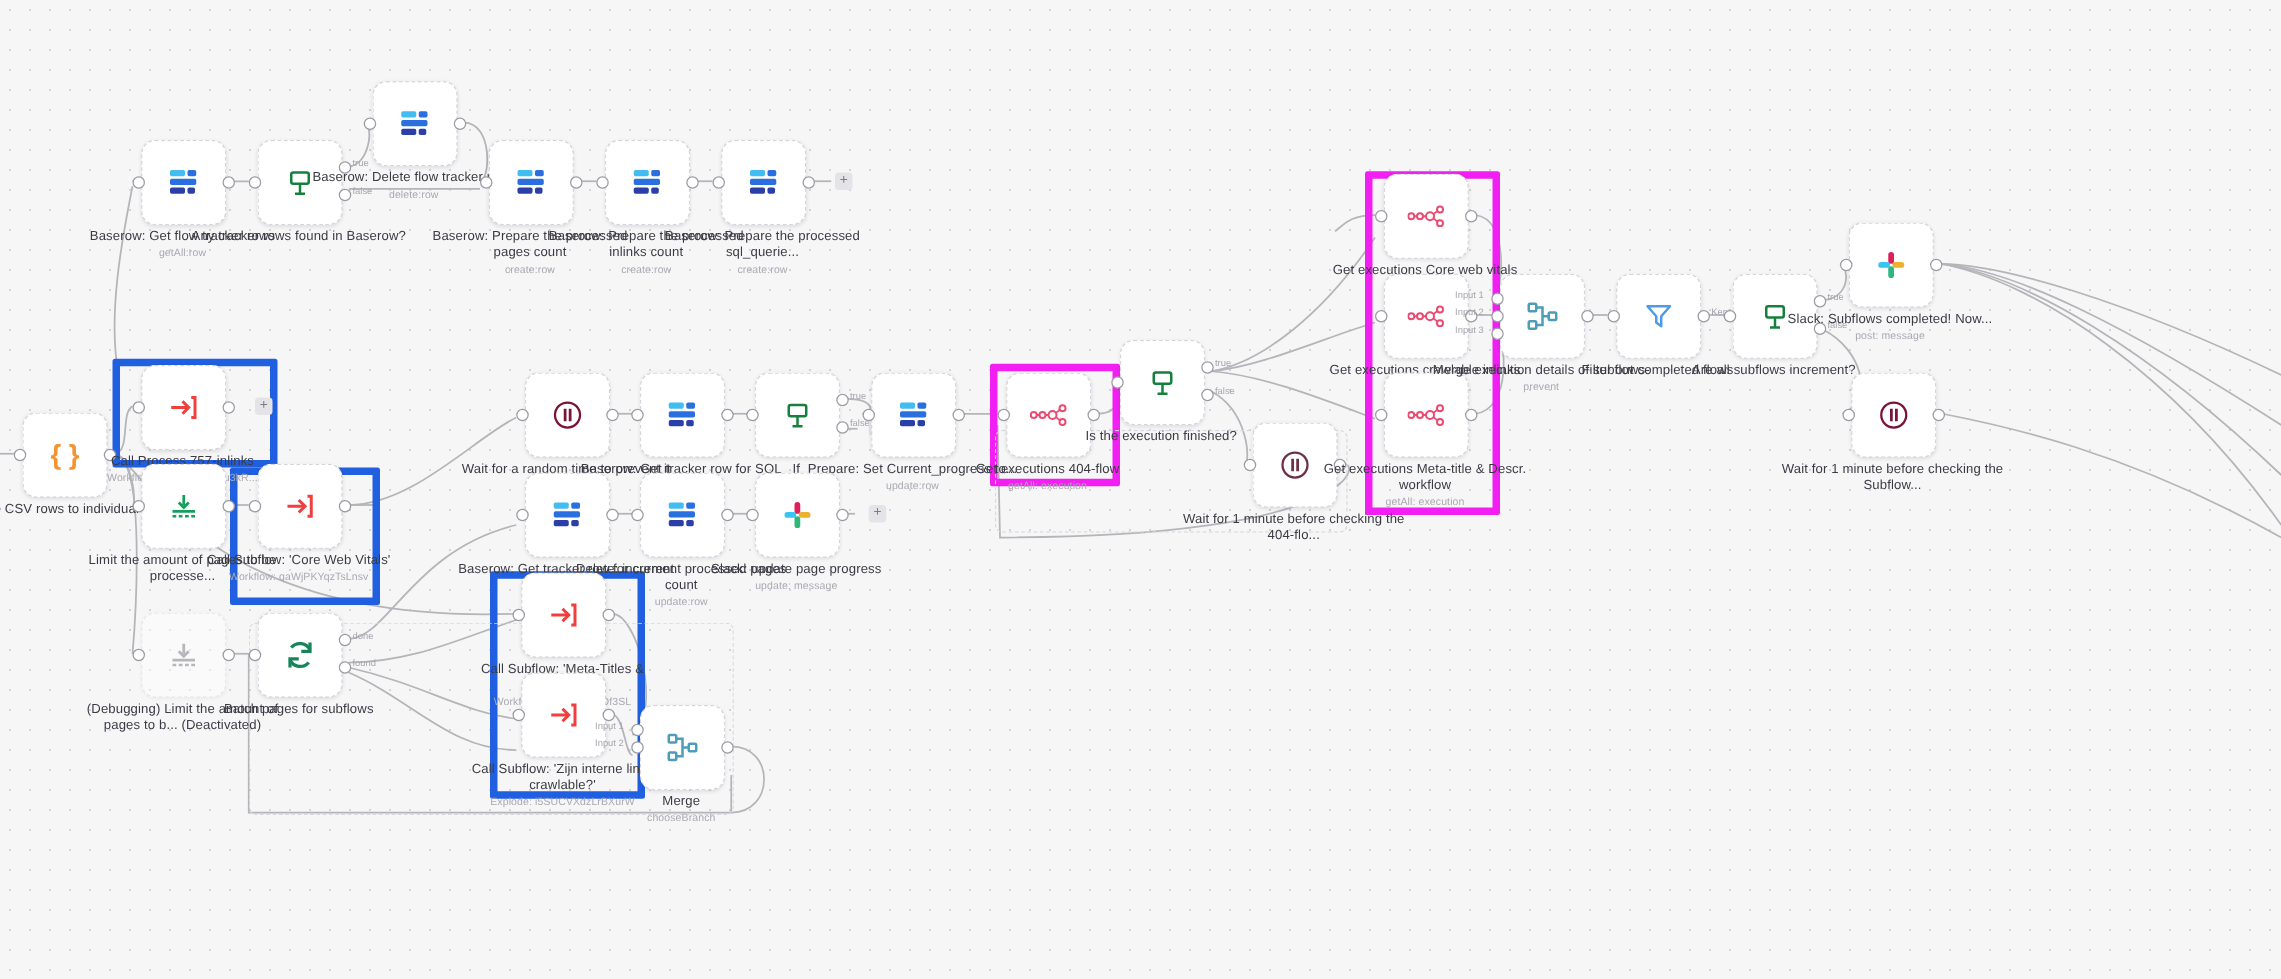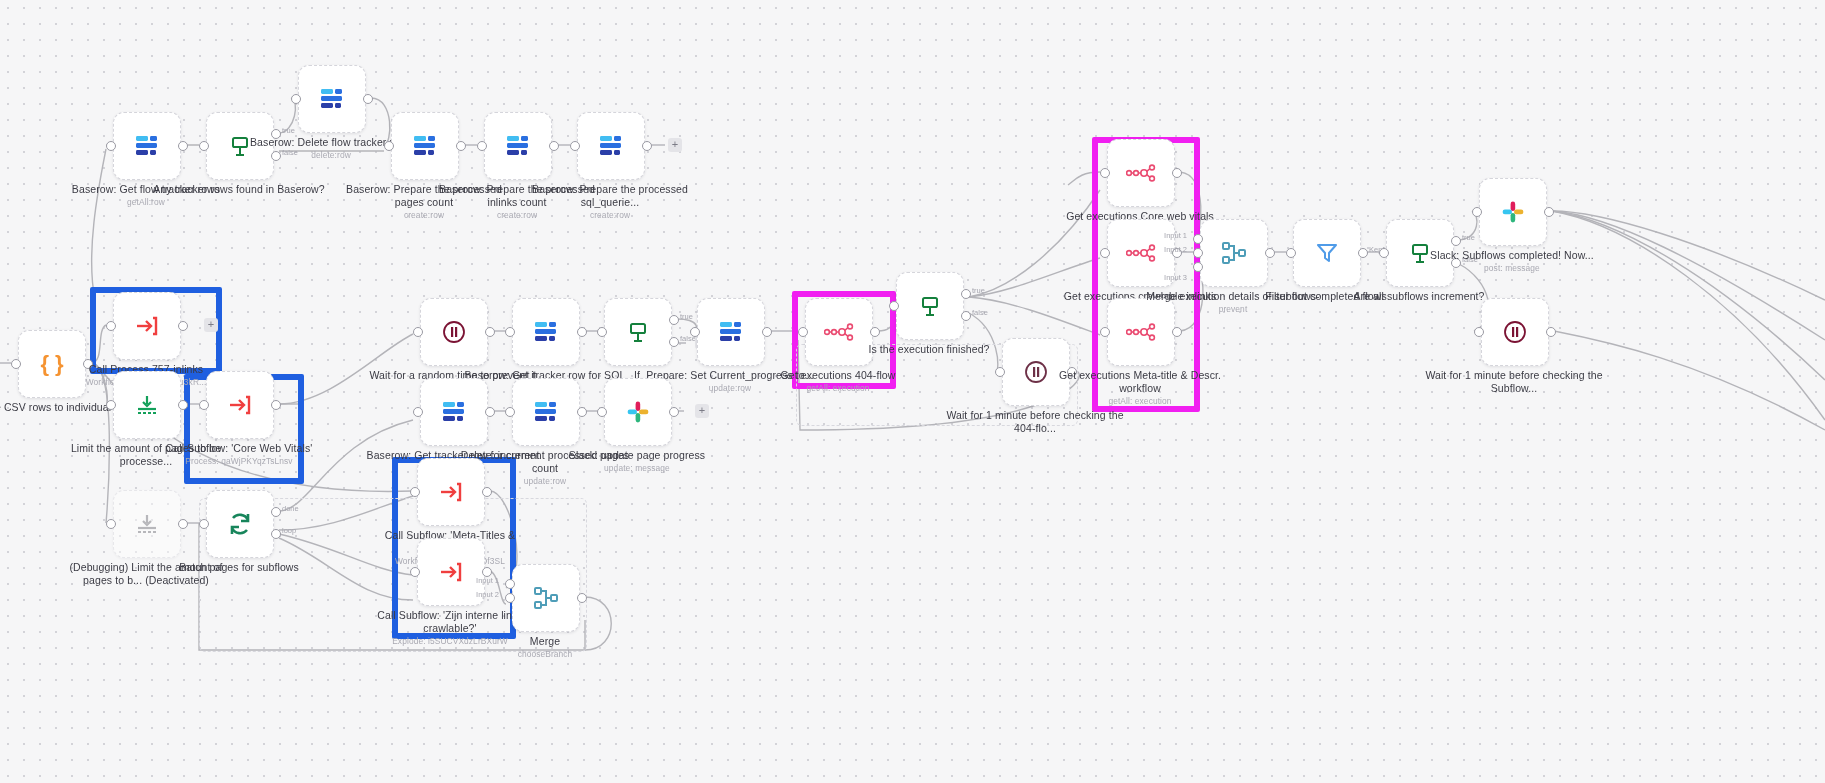--- a/index.html
+++ b/index.html
@@ -242,21 +242,21 @@
         <div class="badge">→</div>
         <div class="nbox">
           <svg class="gi" width="24" height="22" viewBox="0 0 24 22">
         <path d="M2 11 h13" stroke="#F03F3F" stroke-width="2.4" fill="none"></path>
         <path d="M11 6 l5 5 l-5 5" stroke="#F03F3F" stroke-width="2.4" fill="none"></path>
         <path d="M18 3 h3 v16 h-3" stroke="#F03F3F" stroke-width="2.4" fill="none"></path>
           </svg>
         </div>
         <div class="port l"></div>
         <div class="port r"></div>
-        <div class="label"><span>Call Subflow: 'Core Web Vitals'</span><span class="sub">Process: qaWjPKYqzTsLnsv</span></div>
+        <div class="label"><span>Call Subflow: 'Core Web Vitals'</span><span class="sub">Workflow: qaWjPKYqzTsLnsv</span></div>
       </div>
       <div class="node" style="left: 146px; top: 523px;">
         <div class="nbox deact">
           <svg class="gi" width="24" height="22" viewBox="0 0 24 22">
         <path d="M12 2 v8 M8 8 l4 4 l4 -4" stroke="#6b6b73" stroke-width="2.2" fill="none"></path>
         <path d="M3 15 h18" stroke="#6b6b73" stroke-width="2.2"></path>
         <path d="M3 19 h3 M8 19 h3 M13 19 h3 M18 19 h3" stroke="#6b6b73" stroke-width="2"></path>
           </svg>
         </div>
         <div class="port l"></div>
@@ -269,21 +269,21 @@
         <path d="M21 8 A9 9 0 0 0 6 6" stroke="#17855B" stroke-width="2.6" fill="none"></path>
         <path d="M5 16 A9 9 0 0 0 20 18" stroke="#17855B" stroke-width="2.6" fill="none"></path>
         <path d="M21 2 v7 h-7" stroke="#17855B" stroke-width="2.6" fill="none"></path>
         <path d="M5 22 v-7 h7" stroke="#17855B" stroke-width="2.6" fill="none"></path>
           </svg>
         </div>
         <div class="port l"></div>
         <div class="port r1"></div>
         <div class="ptxt r1">done</div>
         <div class="port r2"></div>
-        <div class="ptxt r2">loop</div>
+        <div class="ptxt r2">found</div>
         <div class="label"><span>Batch pages for subflows</span></div>
       </div>
       <div class="node" style="left: 453px; top: 331px;">
         <div class="badge">1</div>
         <div class="nbox">
           <svg class="gi" width="26" height="26" viewBox="0 0 26 26">
         <circle cx="13" cy="13" r="10" fill="none" stroke="#7B1334" stroke-width="1.8"></circle>
         <rect x="10" y="8" width="2.2" height="10" fill="#7B1334"></rect>
         <rect x="14" y="8" width="2.2" height="10" fill="#7B1334"></rect>
           </svg>
@@ -521,21 +521,21 @@
         <rect x="2" y="16" width="6" height="6" rx="1" fill="none" stroke="#4E9DB8" stroke-width="2"></rect>
         <rect x="18" y="9" width="6" height="6" rx="1" fill="none" stroke="#4E9DB8" stroke-width="2"></rect>
         <path d="M8 5 h5 v7 h5 M8 19 h5 v-7" stroke="#4E9DB8" stroke-width="2" fill="none"></path>
           </svg>
         </div>
         <div class="port l1"></div>
         <div class="ptxt li" style="top:-21px">Input 1</div>
         <div class="port l2"></div>
         <div class="ptxt li" style="top:-7px">Input 2</div>
         <div class="port l3"></div>
-        <div class="ptxt li" style="top:21px">Input 3</div>
+        <div class="ptxt li" style="top:7px">Input 3</div>
         <div class="port r"></div>
         <div class="label"><span>Merge execution details of subflows-</span><span class="sub">prevent</span></div>
       </div>
       <div class="node" style="left: 1326px; top: 252px;">
         <div class="nbox">
           <svg class="gi" width="24" height="24" viewBox="0 0 24 24">
         <path d="M3 4 h18 l-7 8 v8 l-4 -3 v-5 z" fill="none" stroke="#4F9BE8" stroke-width="2" stroke-linejoin="round"></path>
           </svg>
         </div>
         <div class="port l"></div>

